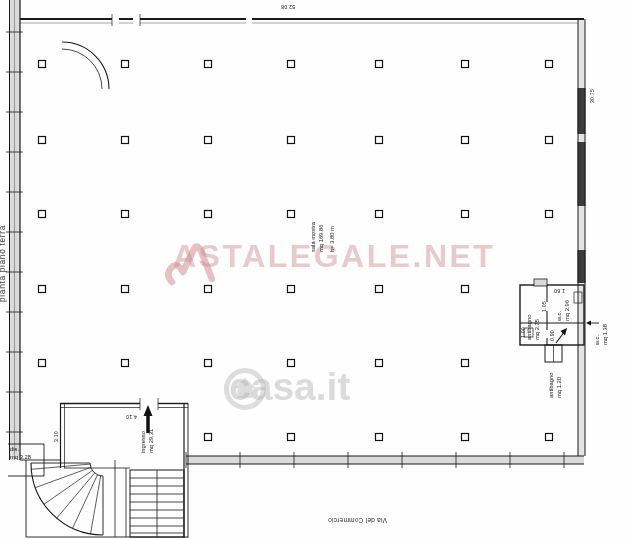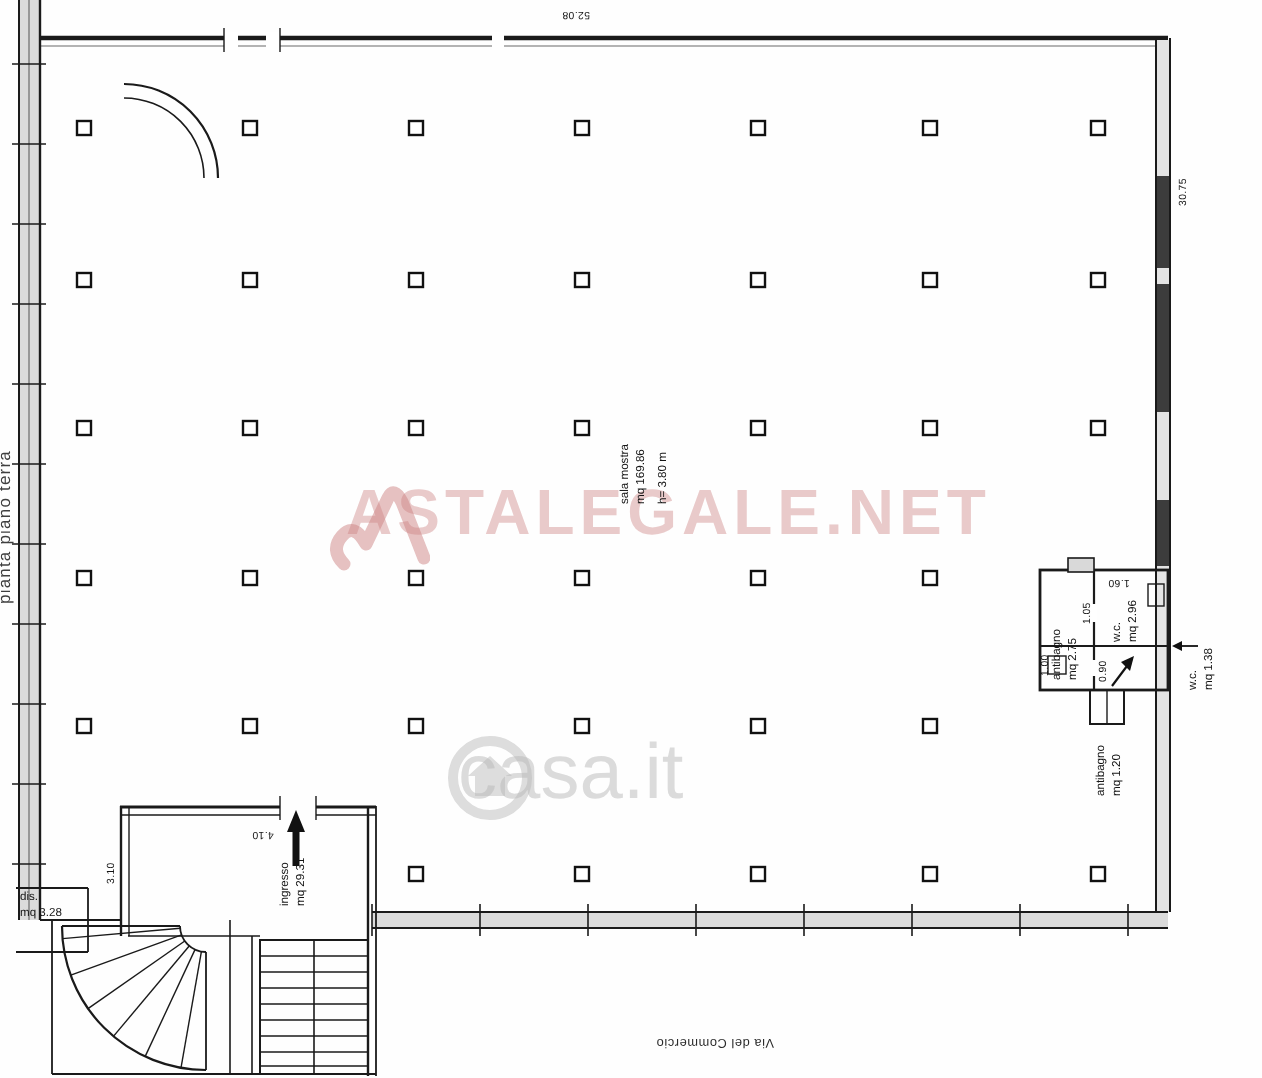--- a/index.html
+++ b/index.html
@@ -13,21 +13,21 @@
   .room{font-size:5.8px;}
   .dim{font-size:5.2px;letter-spacing:.2px;}
   .gap{margin-top:4px;display:block;}
   #side-title{font-size:8.5px;color:#3f3f3f;letter-spacing:.6px;}
   #street-label{font-size:6.4px;color:#2a2a2a;letter-spacing:.3px;}
   
   .wm{position:absolute;display:flex;align-items:center;pointer-events:none;}
   #wm-asta{left:163px;top:238px;}
   #wm-asta .wm-text{font-size:32px;font-weight:600;letter-spacing:2.5px;opacity:.42;margin-left:10px;}
   #wm-casa{left:221px;top:365px;}
-  #wm-casa .wm-text{font-size:39px;font-weight:400;letter-spacing:0px;opacity:.5;margin-left:8px;}
+  #wm-casa .wm-text{font-size:39px;font-weight:700;letter-spacing:0px;opacity:.5;margin-left:8px;}
 </style>
 </head>
 <body>
 
 <div id="screen">
 
   <div class="wm" id="wm-asta">
     <svg width="52" height="50">
       <path d="M 9 44 Q 2 37 8 30 Q 14 23 20 34 L 31 11 Q 34 5 38 13 L 49 41" fill="none" stroke="#cd8383" stroke-width="6.5" stroke-linecap="round" stroke-linejoin="round" opacity="0.5"></path>
     </svg>

